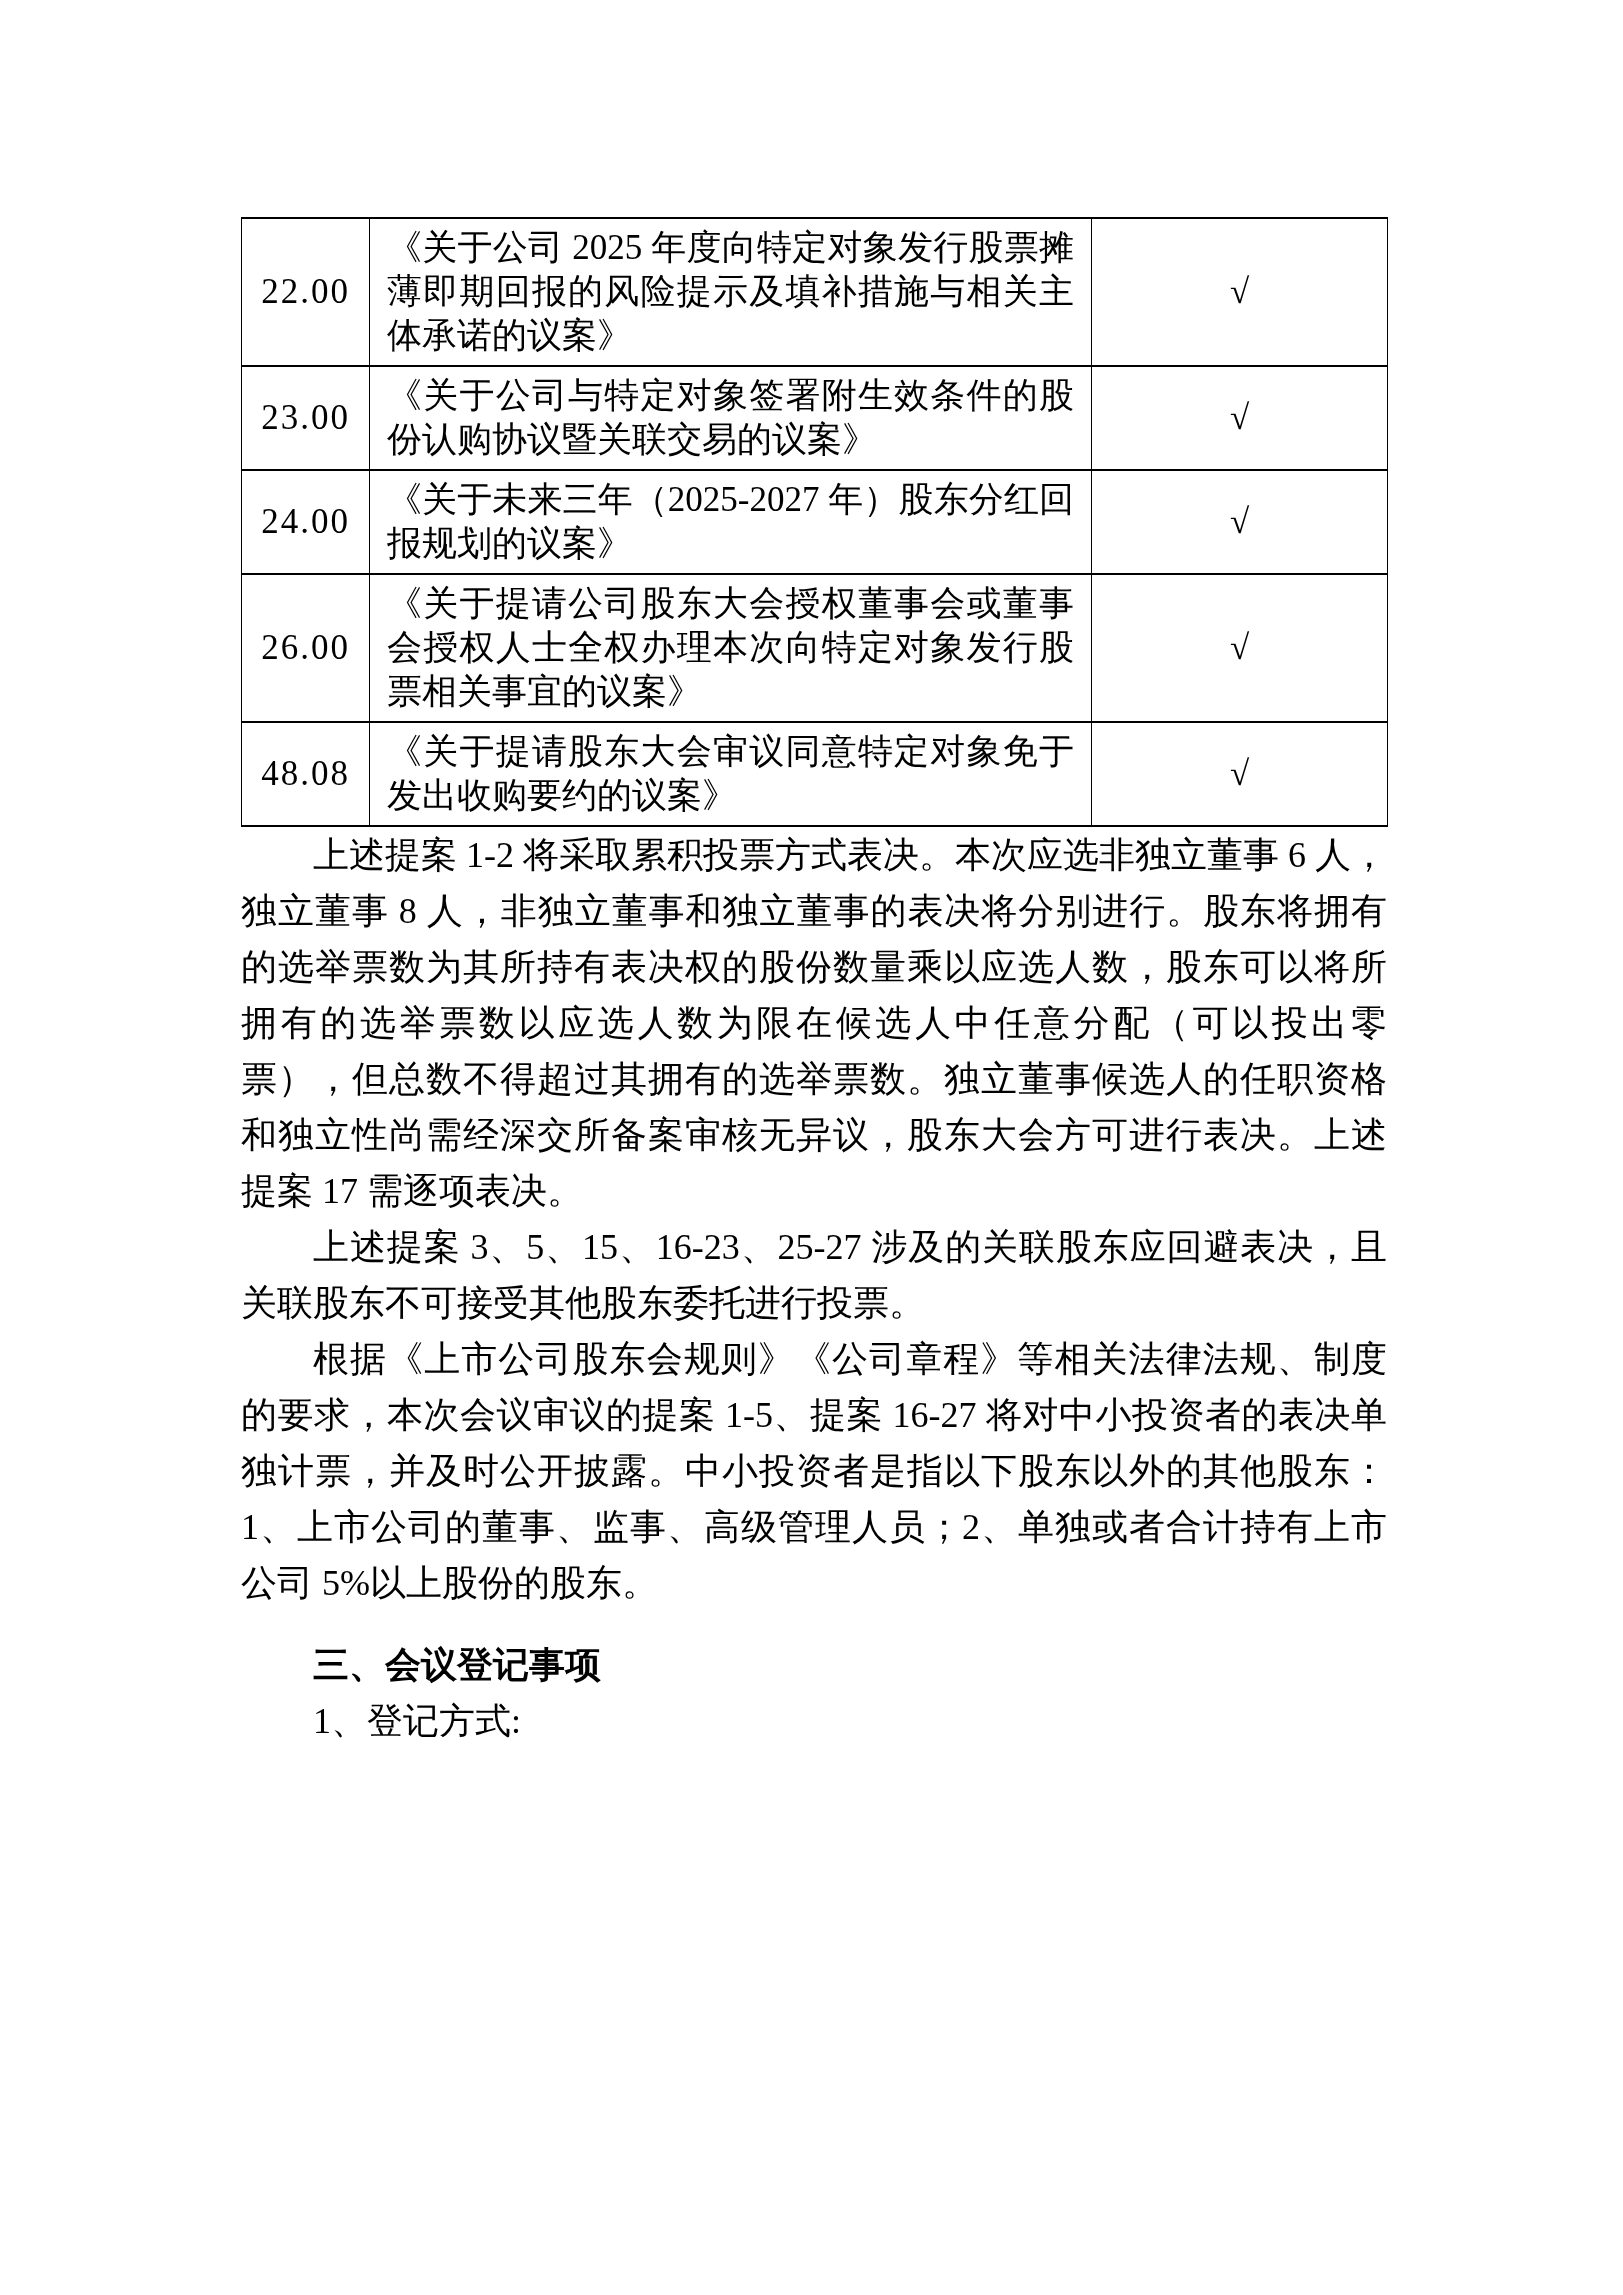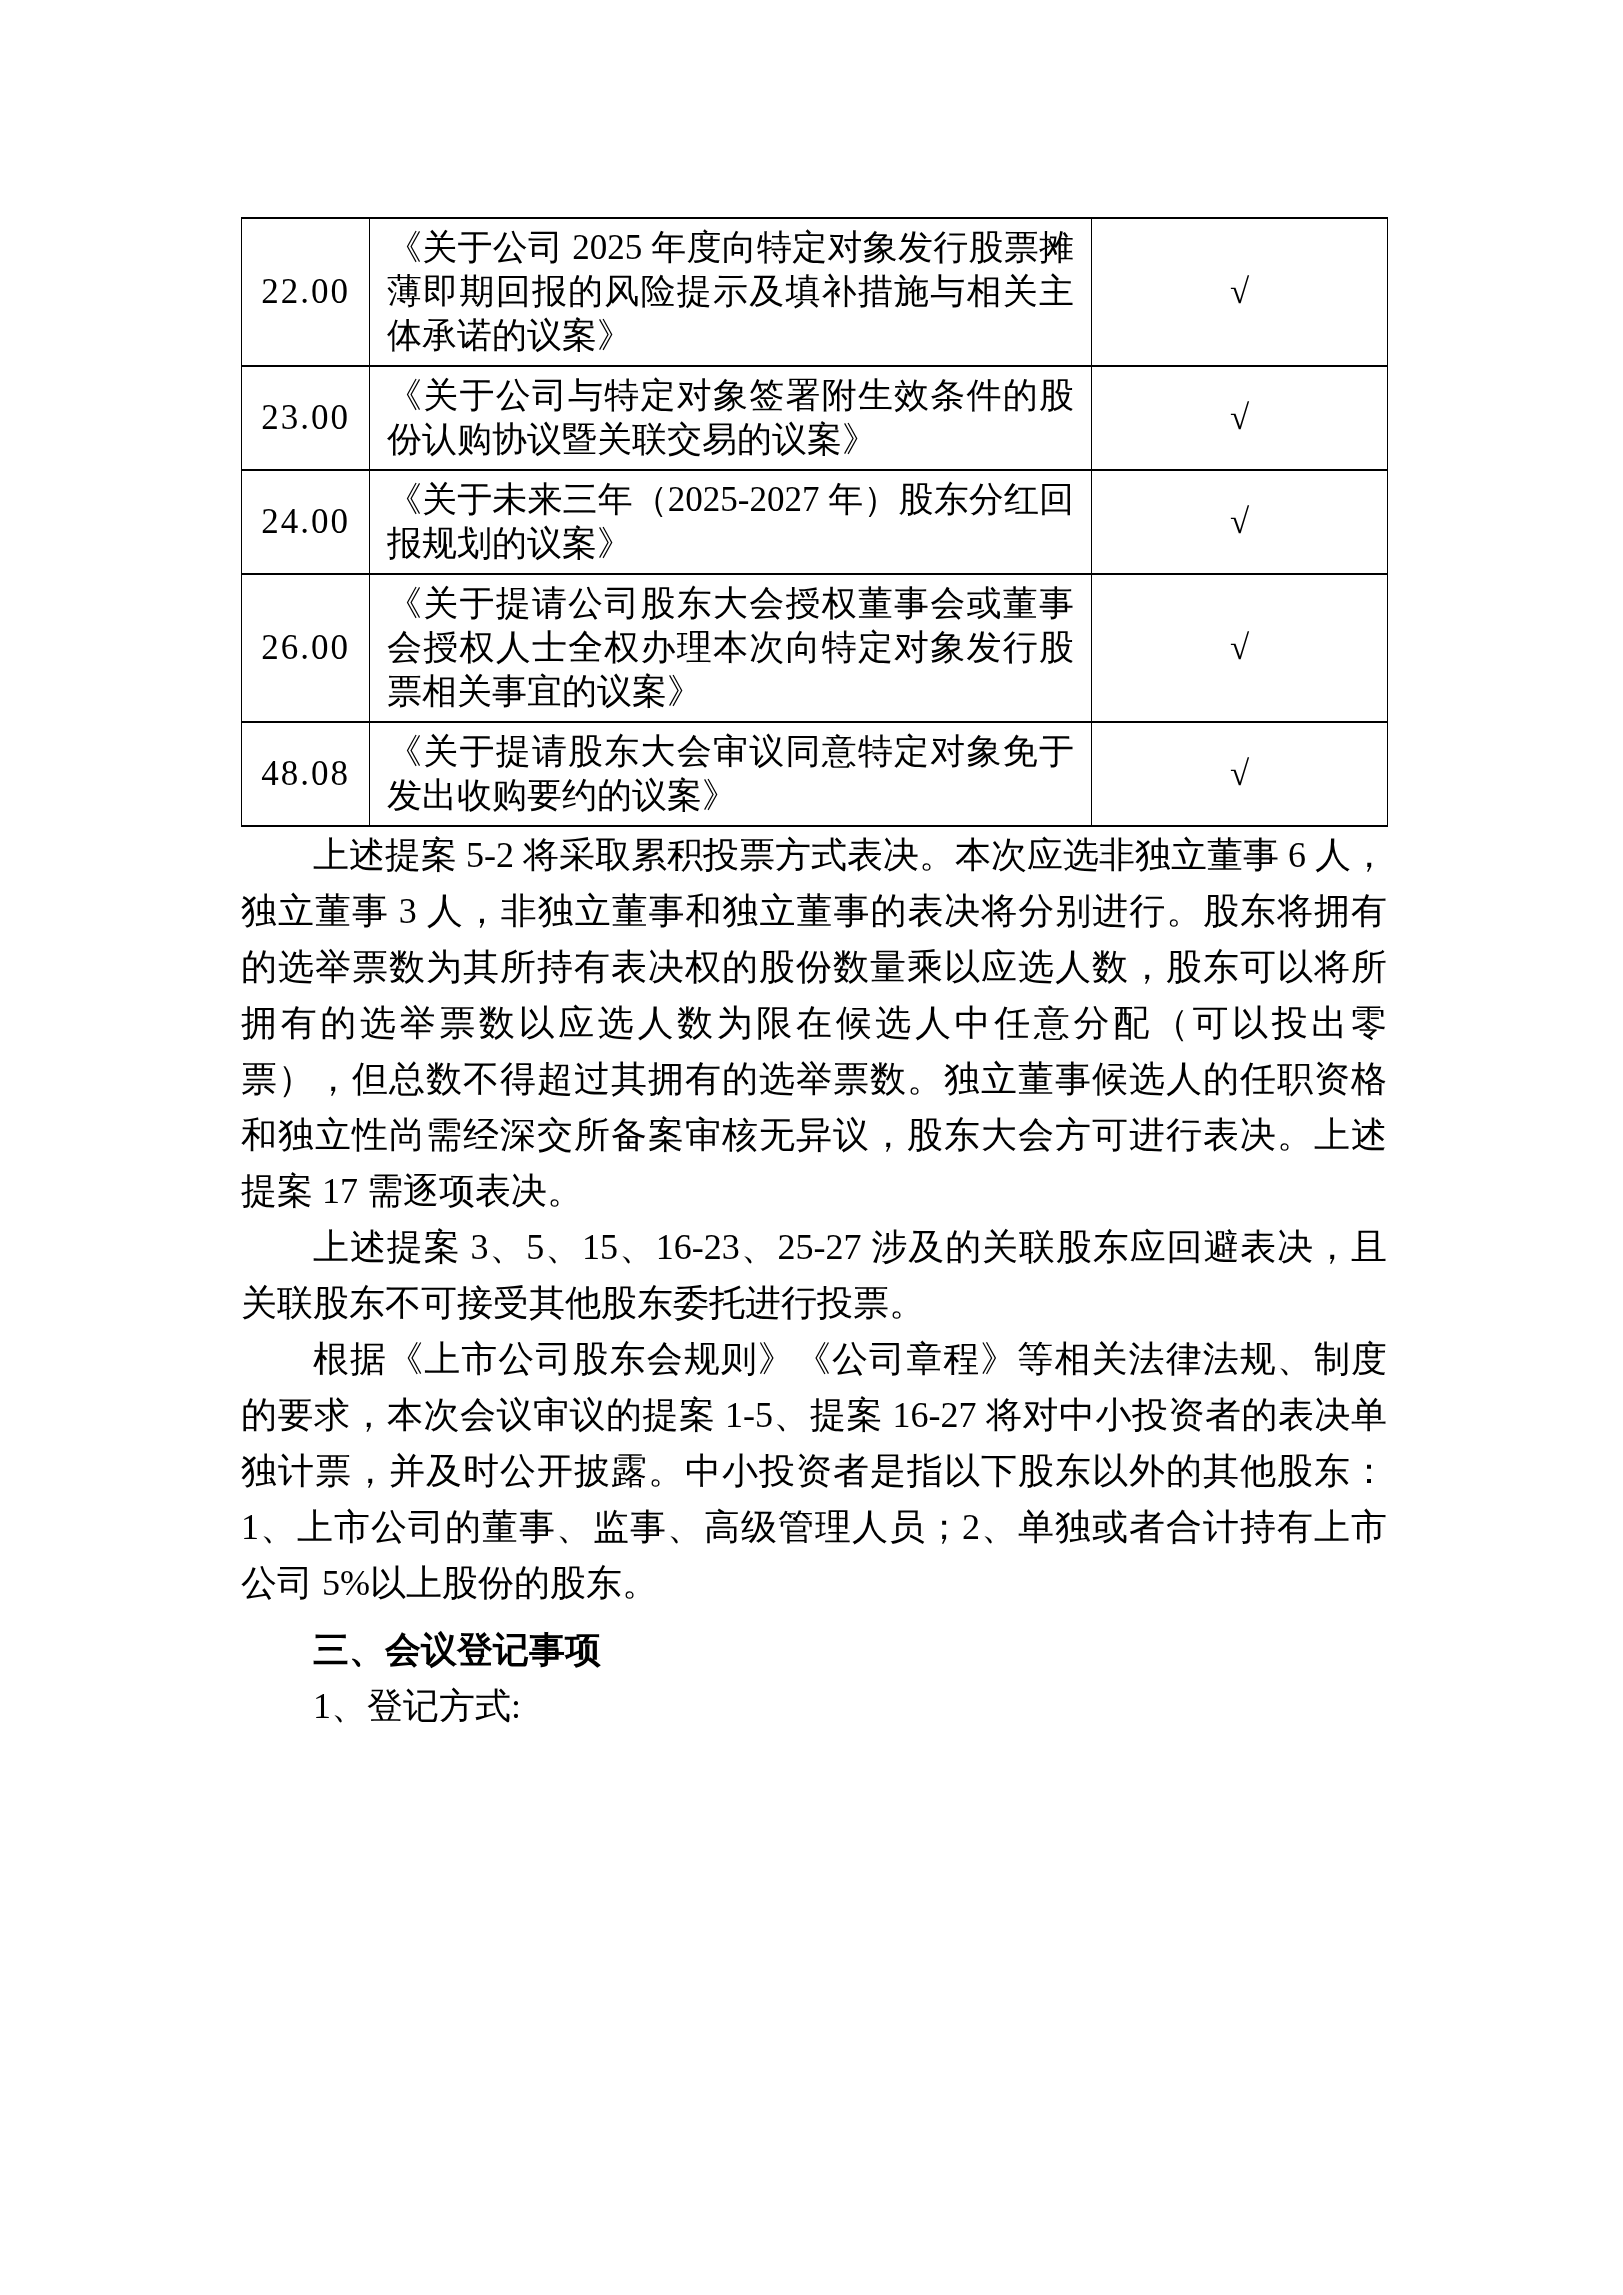--- a/index.html
+++ b/index.html
@@ -55,21 +55,21 @@
     font-size: 36px;
     line-height: 56px;
     text-align: justify;
     text-indent: 72px;
     word-break: break-word;
   }
   .para.first { margin-top: 17px; }
   .para.heading {
     font-weight: bold;
     font-family: "Liberation Sans", "DejaVu Sans", sans-serif;
-    margin-top: 11px;
+    margin-top: 26px;
     text-align: left;
   }
 </style>
 </head>
 <body>
 
 <div class="sheet">
   <div class="content">
 
     <table class="proposal-table">
@@ -100,21 +100,21 @@
           <td class="col-check">√</td>
         </tr>
         <tr class="row-tall">
           <td class="col-no">48.08</td>
           <td class="col-title">《关于提请股东大会审议同意特定对象免于发出收购要约的议案》</td>
           <td class="col-check">√</td>
         </tr>
       </tbody>
     </table>
 
-    <p class="para">上述提案 5-2 将采取累积投票方式表决。本次应选非独立董事 6 人，独立董事 3 人，非独立董事和独立董事的表决将分别进行。股东将拥有的选举票数为其所持有表决权的股份数量乘以应选人数，股东可以将所拥有的选举票数以应选人数为限在候选人中任意分配（可以投出零票），但总数不得超过其拥有的选举票数。独立董事候选人的任职资格和独立性尚需经深交所备案审核无异议，股东大会方可进行表决。上述提案 17 需逐项表决。</p>
+    <p class="para">上述提案 1-2 将采取累积投票方式表决。本次应选非独立董事 6 人，独立董事 8 人，非独立董事和独立董事的表决将分别进行。股东将拥有的选举票数为其所持有表决权的股份数量乘以应选人数，股东可以将所拥有的选举票数以应选人数为限在候选人中任意分配（可以投出零票），但总数不得超过其拥有的选举票数。独立董事候选人的任职资格和独立性尚需经深交所备案审核无异议，股东大会方可进行表决。上述提案 17 需逐项表决。</p>
     <p class="para">上述提案 3、5、15、16-23、25-27 涉及的关联股东应回避表决，且关联股东不可接受其他股东委托进行投票。</p>
     <p class="para">根据《上市公司股东会规则》《公司章程》等相关法律法规、制度的要求，本次会议审议的提案 1-5、提案 16-27 将对中小投资者的表决单独计票，并及时公开披露。中小投资者是指以下股东以外的其他股东：1、上市公司的董事、监事、高级管理人员；2、单独或者合计持有上市公司 5%以上股份的股东。</p>
 
     <p class="para heading">三、会议登记事项</p>
     <p class="para">1、登记方式:</p>
 
   </div>
 </div>
 
 

